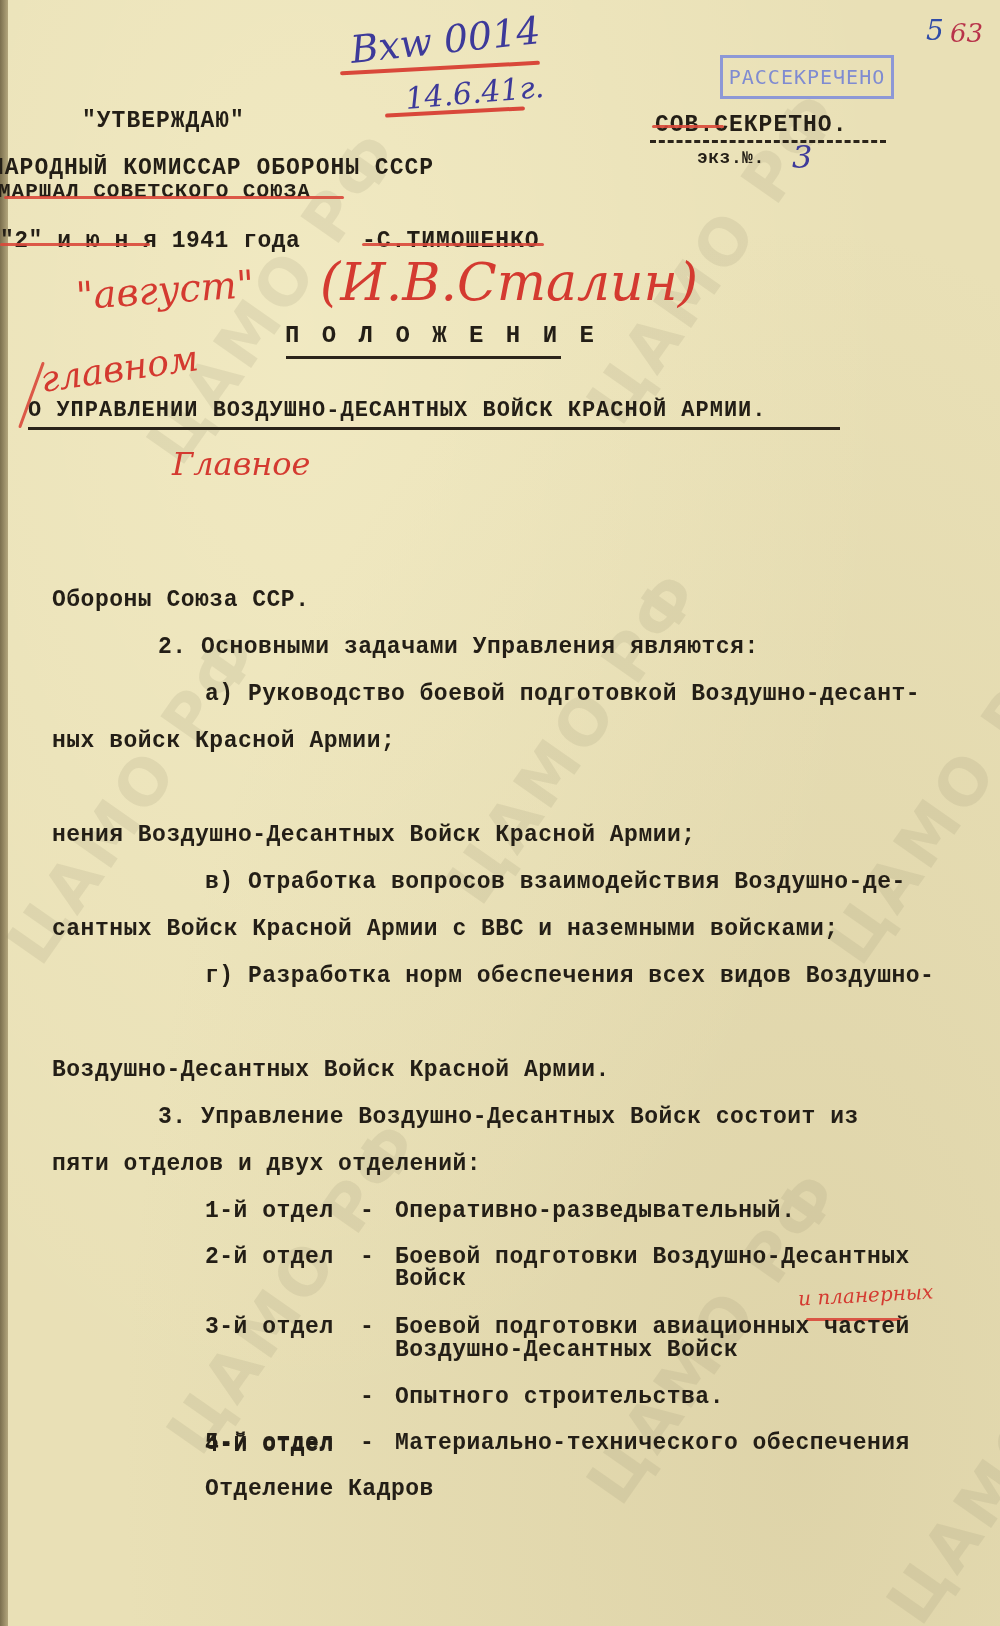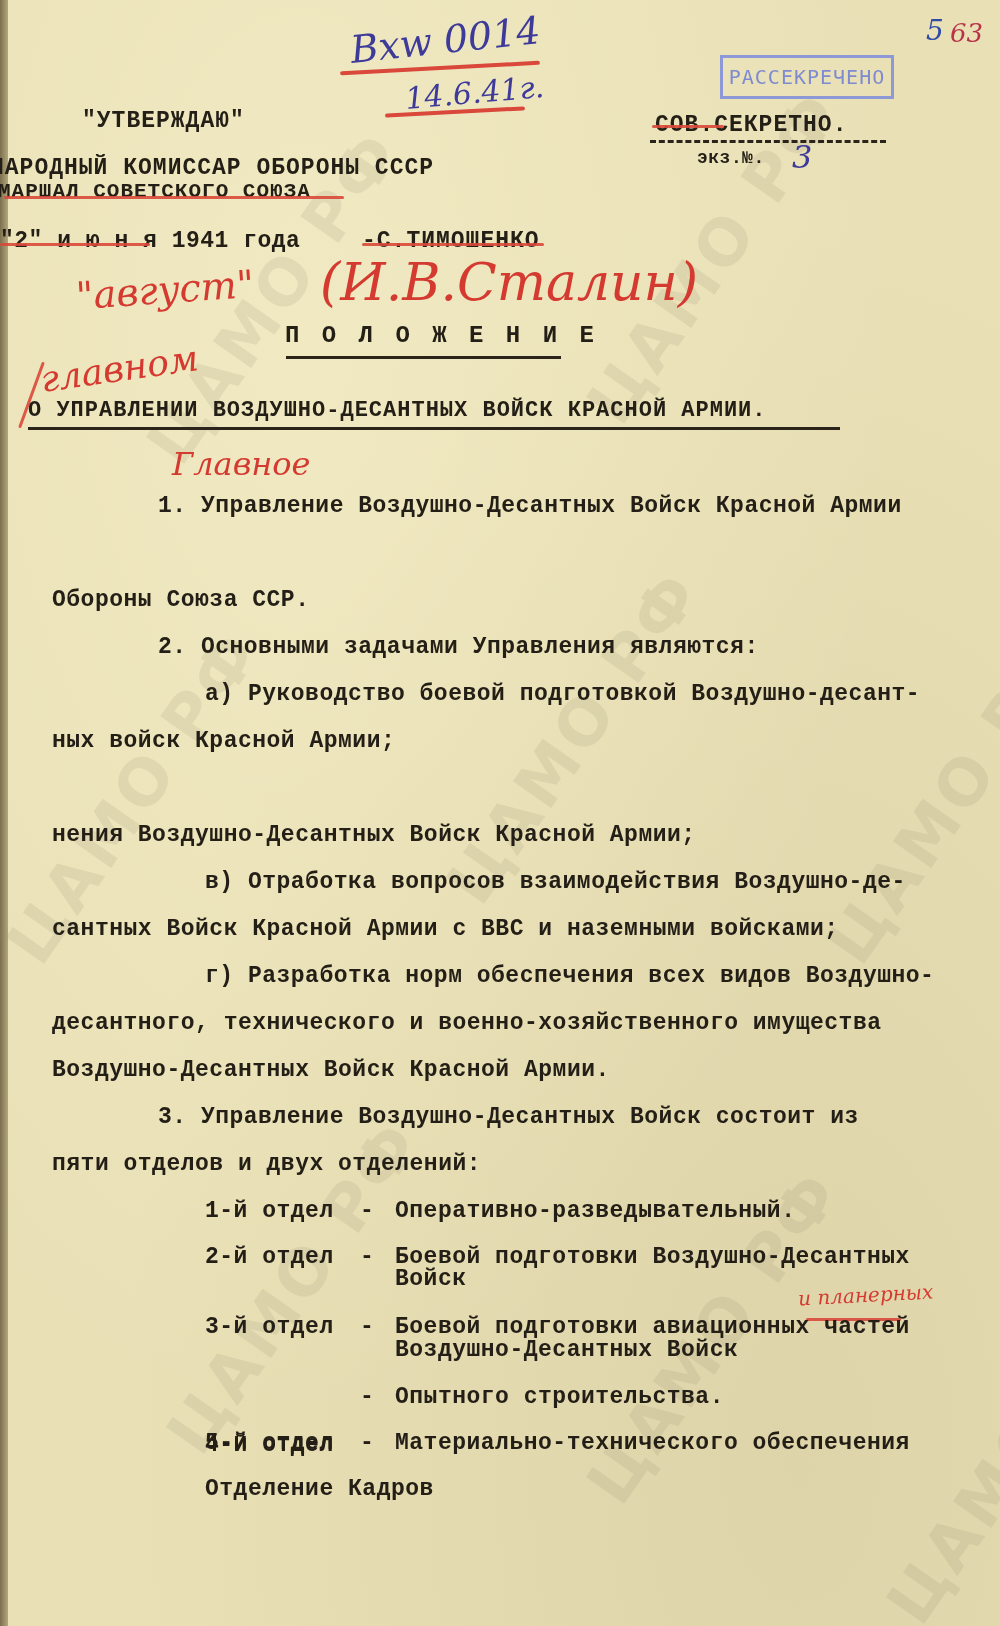--- a/index.html
+++ b/index.html
@@ -88,30 +88,28 @@
   <div class="uline" style="left:286px;top:356px;width:275px;"></div>
 
   <div class="hand-red" style="left:40px;top:348px;font-size:36px;transform:rotate(-8deg);">главном</div>
   <div class="strike-red" style="left:30px;top:360px;width:3px;height:70px;transform:rotate(20deg);"></div>
 
   <div class="typed caps" style="left:28px;top:398px;font-size:22px;">О УПРАВЛЕНИИ ВОЗДУШНО-ДЕСАНТНЫХ ВОЙСК КРАСНОЙ АРМИИ.</div>
   <div class="uline" style="left:28px;top:427px;width:812px;"></div>
 
   <div class="hand-red" style="left:172px;top:445px;font-size:32px;">Главное</div>
 
-  <div class="typed body-line" style="left:158px;top:493px;">1. Управление Воздушно-Десантных Войск Красной Армии</div>
   <div class="typed body-line" style="left:52px;top:587px;">Обороны Союза ССР.</div>
   <div class="typed body-line" style="left:158px;top:634px;">2. Основными задачами Управления являются:</div>
   <div class="typed body-line" style="left:205px;top:681px;">а) Руководство боевой подготовкой Воздушно-десант-</div>
   <div class="typed body-line" style="left:52px;top:728px;">ных войск Красной Армии;</div>
   <div class="typed body-line" style="left:52px;top:822px;">нения Воздушно-Десантных Войск Красной Армии;</div>
   <div class="typed body-line" style="left:52px;top:916px;">сантных Войск Красной Армии с ВВС и наземными войсками;</div>
   <div class="typed body-line" style="left:205px;top:869px;">в) Отработка вопросов взаимодействия Воздушно-де-</div>
   <div class="typed body-line" style="left:205px;top:963px;">г) Разработка норм обеспечения всех видов Воздушно-</div>
-  <div class="typed body-line" style="left:52px;top:1010px;">десантного, технического и военно-хозяйственного имущества</div>
   <div class="typed body-line" style="left:52px;top:1057px;">Воздушно-Десантных Войск Красной Армии.</div>
   <div class="typed body-line" style="left:158px;top:1104px;">3. Управление Воздушно-Десантных Войск состоит из</div>
   <div class="typed body-line" style="left:52px;top:1151px;">пяти отделов и двух отделений:</div>
 
   <div>
     <div class="typed body-line" style="left:205px;top:1198px;">1-й отдел</div>
     <div class="typed body-line" style="left:360px;top:1198px;">-</div>
     <div class="typed body-line" style="left:395px;top:1198px;">Оперативно-разведывательный.</div>
 
     <div class="typed body-line" style="left:205px;top:1244px;">2-й отдел</div>

